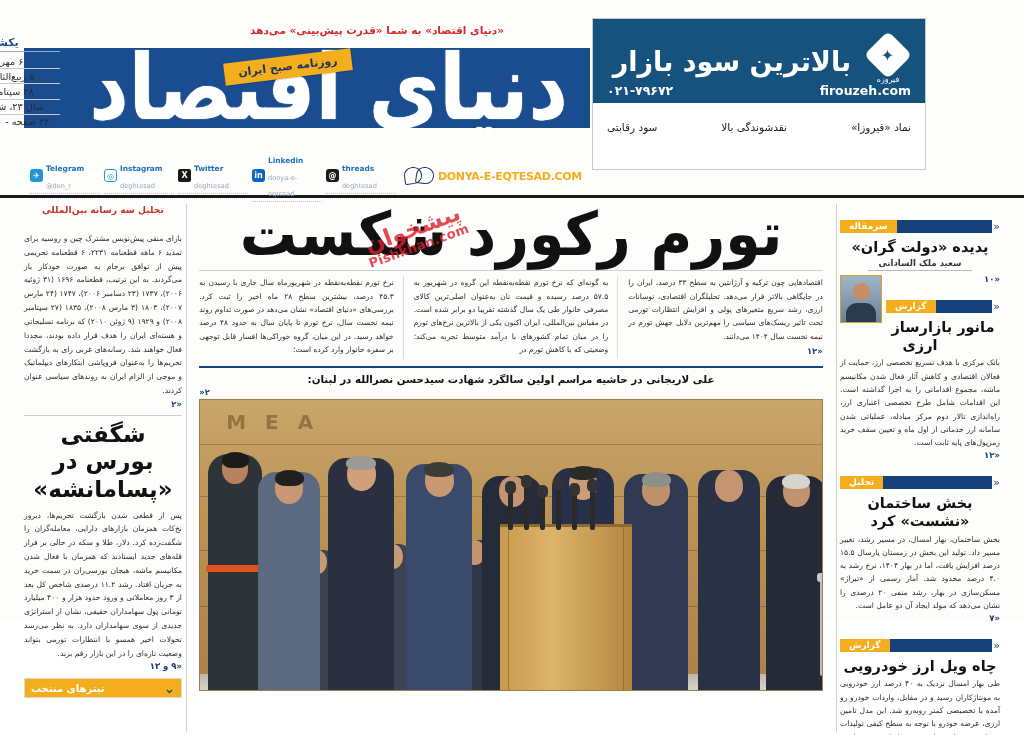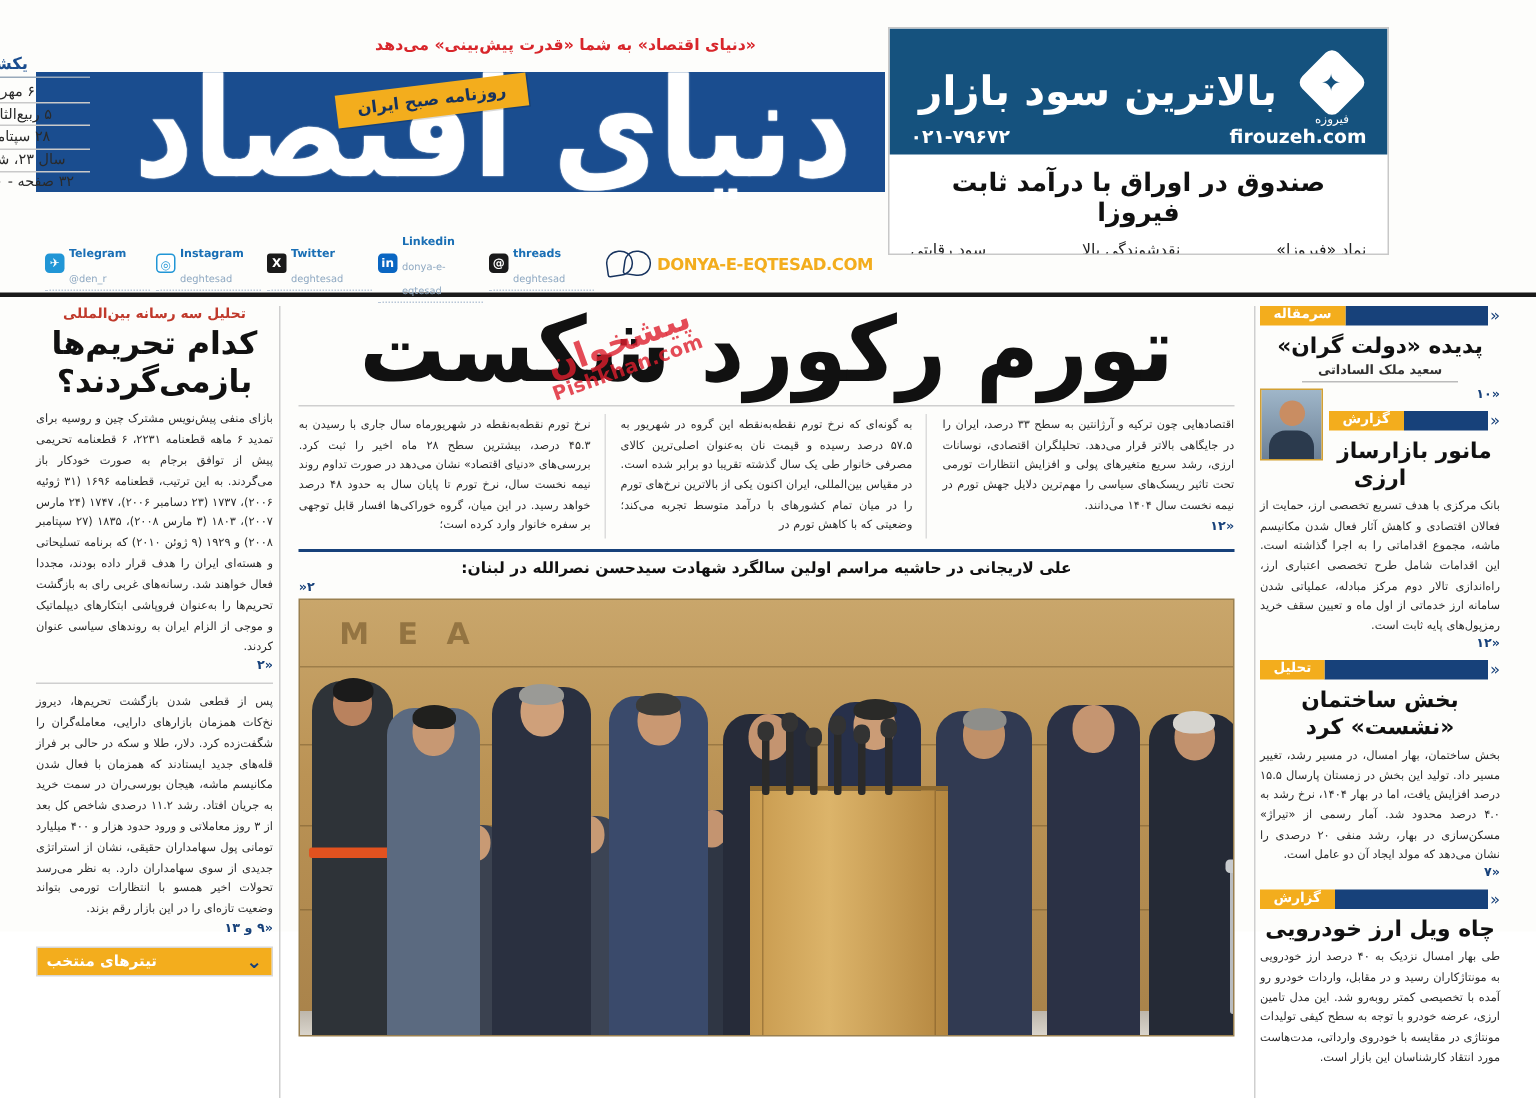--- a/index.html
+++ b/index.html
@@ -161,21 +161,21 @@
   .content {
     display: flex; flex-direction: row;
     height: 534px; padding: 6px 24px 0 24px; gap: 0;
   }
   .col-right { width: 160px; flex: 0 0 160px; padding-right: 0; }
   .col-mid   { flex: 1 1 auto; padding: 0 9px; }
   .col-left  { width: 158px; flex: 0 0 158px; }
   .vline { width: 1px; background: #cfcfcf; margin: 0 4px; }
 
   
-  .sb-item { margin-bottom: 6px; }
+  .sb-item { margin-bottom: 6px; margin-top: 16px; }
   .sb-head {
     display: flex; flex-direction: row-reverse; align-items: stretch;
     height: 13px; margin-bottom: 5px;
   }
   .sb-tag {
     background: #f3ad1d; color: #fff; font-size: 9px; font-weight: bold;
     padding: 0 9px; line-height: 13px; white-space: nowrap;
   }
   .sb-bar { flex: 1; background: #17417a; margin-right: 1px; }
   .sb-chev {
@@ -293,21 +293,21 @@
     font-size:20px; font-weight:bold; letter-spacing:6px;
   }
   .stanchion {
     position:absolute; bottom:14px; width:4px; background:#b9bcc0; border-radius:2px;
   }
   .stanchion::before{content:"";position:absolute;top:-7px;left:-3px;width:10px;height:9px;border-radius:3px;background:#c7cacd;}
 
   
   .lc-kicker {
     text-align: center; font-size: 9.2px; color: #c0392b; font-weight: bold;
-    margin-bottom: 2px;
+    margin-bottom: 17px;
   }
   .lc-title {
     text-align: center; font-size: 21px; font-weight: bold; color: #111;
     line-height: 1.2; letter-spacing: -0.6px; margin-bottom: 5px;
   }
   .lc-text {
     font-size: 7.6px; line-height: 1.82; text-align: justify; color: #2b2b2b;
   }
   .lc-rule { border-top: 1px solid #cfcfcf; margin: 6px 0 5px 0; }
 
@@ -402,21 +402,20 @@
         </div>
         <div class="ad-top-txt">
           <div class="ad-title">بالاترین سود بازار</div>
         </div>
         <div class="ad-sub-row">
           <span class="ad-phone">۰۲۱-۷۹۶۷۲</span>
           <span class="ad-site">firouzeh.com</span>
         </div>
       </div>
       <div class="ad-body">
-        <div class="ad-line1">صندوق در اوراق با درآمد ثابت فیروزا</div>
         <div class="ad-feats">
           <span>نماد «فیروزا»</span>
           <span>نقدشوندگی بالا</span>
           <span>سود رقابتی</span>
         </div>
       </div>
     </div>
   </div>
 
   <div class="content">
@@ -565,28 +564,28 @@
         </div>
       </div>
     </div>
 
     <div class="vline"></div>
 
     <div class="col-left">
 
       <div>
         <div class="lc-kicker">تحلیل سه رسانه بین‌المللی</div>
-        <div class="lc-title">کدام تحریم‌ها بازمی‌گردند؟</div>
         <div class="lc-text">بازای منفی پیش‌نویس مشترک چین و روسیه برای تمدید ۶ ماهه قطعنامه ۲۲۳۱، ۶ قطعنامه تحریمی پیش از توافق برجام به صورت خودکار باز می‌گردند. به این ترتیب، قطعنامه ۱۶۹۶ (۳۱ ژوئیه ۲۰۰۶)، ۱۷۳۷ (۲۳ دسامبر ۲۰۰۶)، ۱۷۴۷ (۲۴ مارس ۲۰۰۷)، ۱۸۰۳ (۳ مارس ۲۰۰۸)، ۱۸۳۵ (۲۷ سپتامبر ۲۰۰۸) و ۱۹۲۹ (۹ ژوئن ۲۰۱۰) که برنامه تسلیحاتی و هسته‌ای ایران را هدف قرار داده بودند، مجددا فعال خواهند شد. رسانه‌های غربی رای به بازگشت تحریم‌ها را به‌عنوان فروپاشی ابتکارهای دیپلماتیک و موجی از الزام ایران به روندهای سیاسی عنوان کردند.</div>
         <div class="pg"><span class="chev">«</span><span>۲</span></div>
       </div>
 
       <div class="lc-rule"></div>
 
       <div>
+        <div class="lc-title" style="font-size:23px">شگفتی بورس در «پسامانشه»</div>
         <div class="lc-text">پس از قطعی شدن بازگشت تحریم‌ها، دیروز نخ‌کات همزمان بازارهای دارایی، معامله‌گران را شگفت‌زده کرد. دلار، طلا و سکه در حالی بر فراز قله‌های جدید ایستادند که همزمان با فعال شدن مکانیسم ماشه، هیجان بورسی‌ران در سمت خرید به جریان افتاد. رشد ۱۱.۲ درصدی شاخص کل بعد از ۳ روز معاملاتی و ورود حدود هزار و ۴۰۰ میلیارد تومانی پول سهامداران حقیقی، نشان از استراتژی جدیدی از سوی سهامداران دارد. به نظر می‌رسد تحولات اخیر همسو با انتظارات تورمی بتواند وضعیت تازه‌ای را در این بازار رقم بزند.</div>
         <div class="pg"><span class="chev">«</span><span>۹ و ۱۳</span></div>
       </div>
 
       <div class="picks">
         <div class="picks-head">
           <span>تیترهای منتخب</span>
           <span class="dn">⌄</span>
         </div>
 

